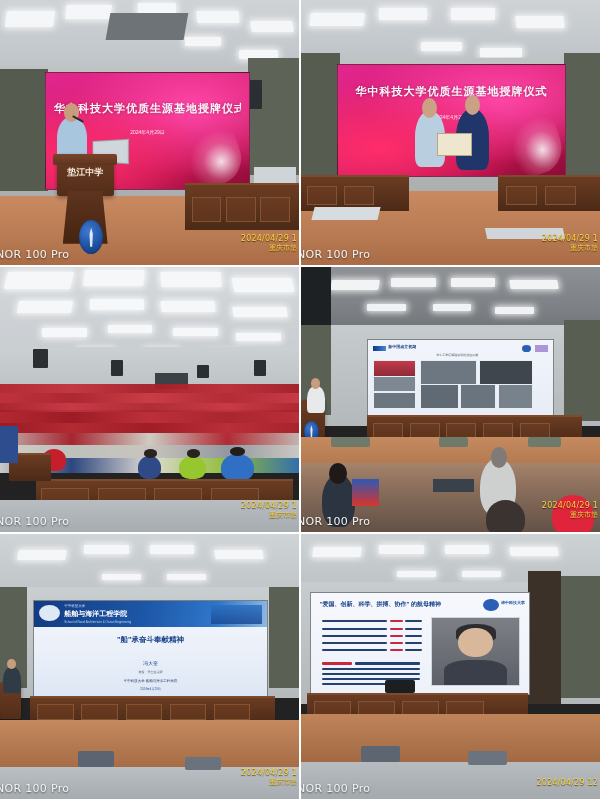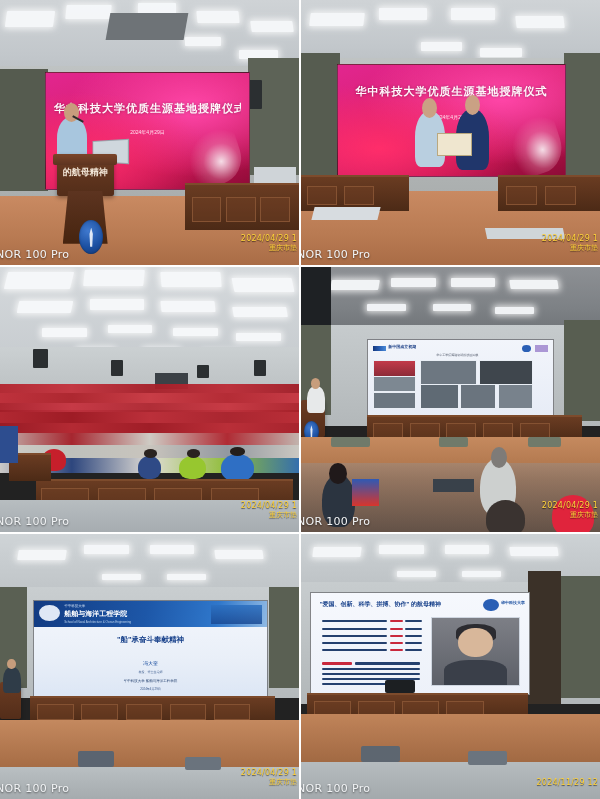--- a/index.html
+++ b/index.html
@@ -119,21 +119,21 @@
 
     <div class="floor" style="height:26%;"></div>
 
     <div class="person" style="left:19%;top:44%;width:10%;height:17%;background:#a8c6de;"></div>
     <div class="head" style="left:21.5%;top:39%;width:5%;height:7%;background:#c89d7d;"></div>
     <div style="position:absolute;left:24%;top:44.5%;width:4%;height:2px;background:#2c2c2c;transform:rotate(28deg);"></div>
     <div style="position:absolute;left:30%;top:53%;width:12%;height:8%;background:#cfd7dd;border:1px solid #9aa3ab;transform:perspective(60px) rotateY(-18deg);"></div>
 
     <div class="podium" style="left:19%;top:58%;width:19%;height:16%;">
       <div class="top"></div>
-      <div class="txt" style="font-size:9px;">的航母精神</div>
+      <div class="txt" style="font-size:9px;">垫江中学</div>
     </div>
     <div style="position:absolute;left:21%;top:72%;width:15%;height:20%;background:linear-gradient(180deg,#5d3420 0%,#46240f 100%);clip-path:polygon(12% 0,88% 0,100% 100%,0 100%);"></div>
     <div class="emblem" style="left:26.5%;top:83%;width:8%;height:13%;"></div>
 
     <div class="table" style="left:62%;top:69%;width:38%;height:17%;">
       <div class="tablepanel" style="left:6%;top:26%;width:24%;height:52%;"></div>
       <div class="tablepanel" style="left:36%;top:26%;width:24%;height:52%;"></div>
       <div class="tablepanel" style="left:66%;top:26%;width:24%;height:52%;"></div>
     </div>
     <div style="position:absolute;left:85%;top:63%;width:14%;height:6%;background:#cfd4d8;"></div>
@@ -425,17 +425,17 @@
     </div>
     <div style="position:absolute;left:28%;top:55%;width:10%;height:5%;background:#1c1f22;border-radius:2px;"></div>
 
     <div class="floor" style="height:32%;background:linear-gradient(180deg,#c0845a 0%,#a66d46 48%,#8b5937 100%);"></div>
     <div style="position:absolute;left:0;bottom:0;width:100%;height:14%;background:linear-gradient(180deg,#b6bcbf,#a3a9ac);"></div>
     <div style="position:absolute;left:20%;top:80%;width:13%;height:6%;background:#5d6670;border-radius:2px;"></div>
     <div style="position:absolute;left:56%;top:82%;width:13%;height:5%;background:#6b747e;border-radius:2px;"></div>
 
     <div class="wm-model">NOR 100 Pro</div>
     <div class="wm-stamp">
-      <span class="d">2024/11/29 12</span>
+      <span class="d">2024/04/29 12</span>
     </div>
   </div>
 
 </div>
 
 </body></html>

